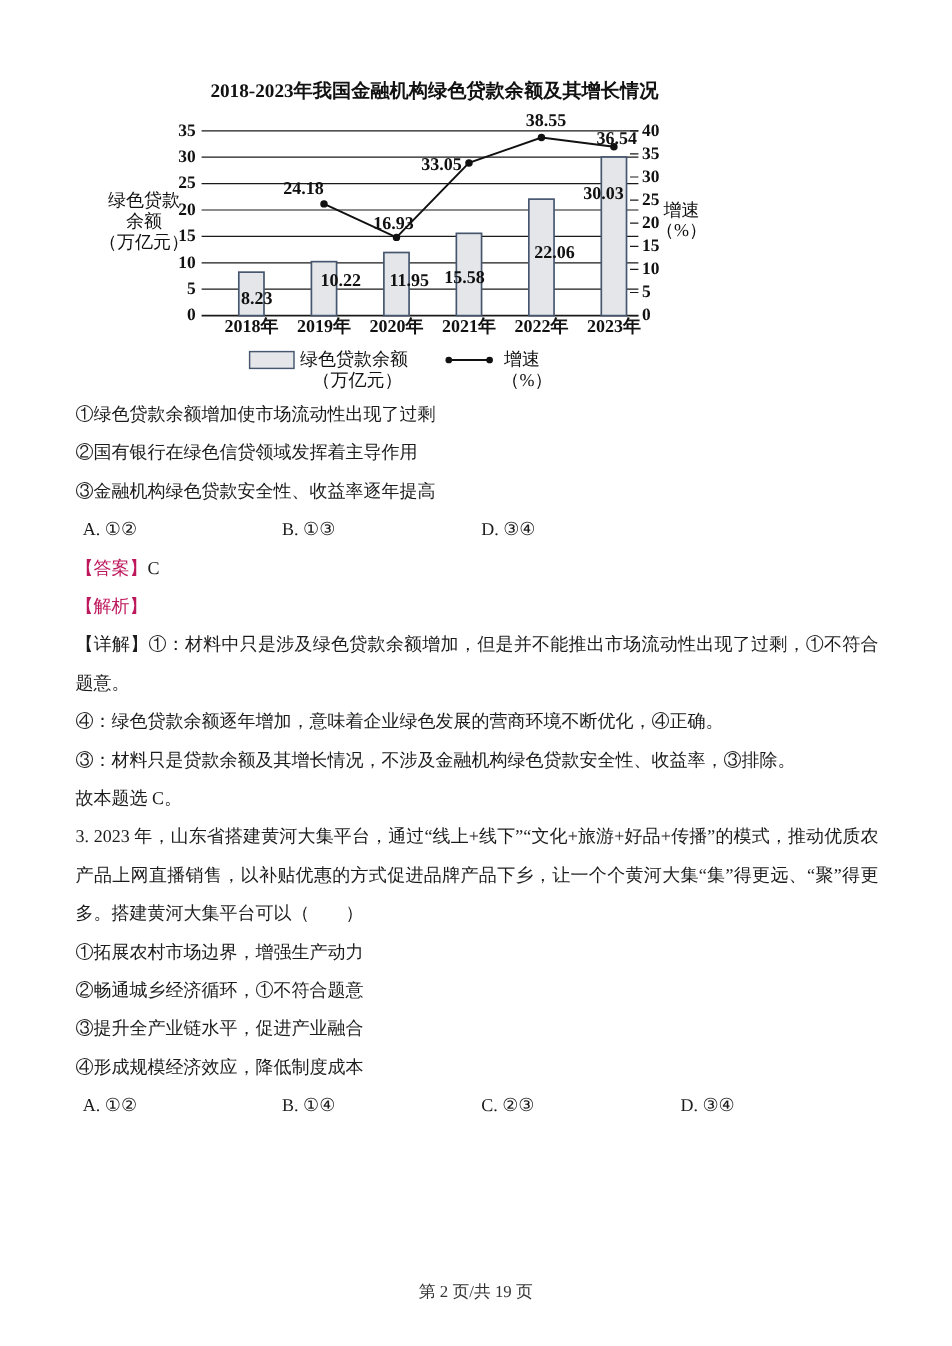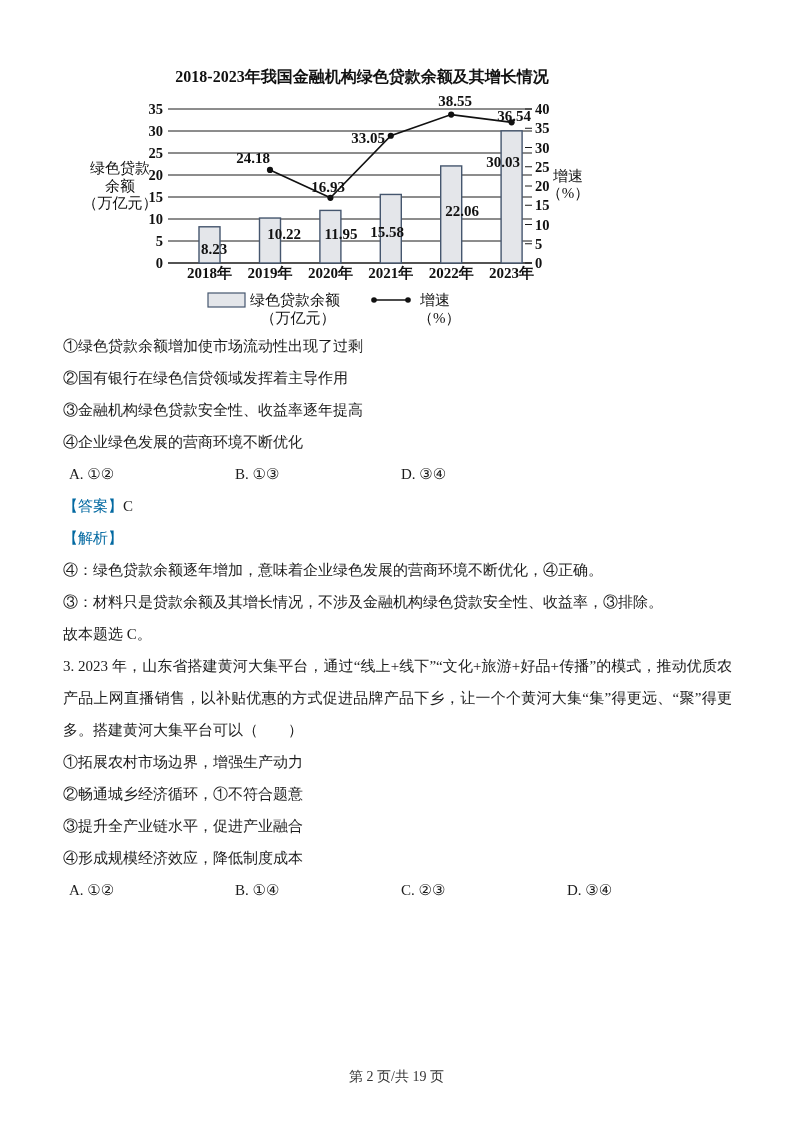--- a/index.html
+++ b/index.html
@@ -5,21 +5,21 @@
   html,body{margin:0;padding:0;background:#fff;}
   .page{position:relative;width:793px;height:1122px;background:#ffffff;overflow:hidden;
         font-family:"Liberation Serif","DejaVu Serif",serif;color:#1c1c1c;}
   .figure{position:absolute;left:85px;top:55px;width:520px;height:272px;}
   svg text{font-family:"Liberation Serif","DejaVu Serif",serif;fill:#111;}
   .body{position:absolute;left:63px;top:330px;width:669px;font-size:15px;line-height:32px;}
   .ln{margin:0;padding:0;}
   .just{text-align:justify;}
   .opts{display:flex;padding-left:6px;}
   .opt{flex:0 0 166px;width:166px;}
-  .blue{color:#0369a1;}
+  .blue{color:#be185d;}
   .footer{position:absolute;top:1068px;left:0;width:100%;text-align:center;
           font-size:14px;color:#333;}
 </style>
 </head>
 <body>
 
 <div class="page">
 
   <div class="figure">
     <svg id="chart-svg" width="520" height="272" viewBox="0 0 520 272">
@@ -100,32 +100,32 @@
         <circle cx="323" cy="245" r="2.8" fill="#111111"></circle>
         <text x="335" y="245" text-anchor="start" dominant-baseline="central" font-size="15" font-weight="normal">增速</text>
         <text x="333" y="263" text-anchor="start" dominant-baseline="central" font-size="15" font-weight="normal">（%）</text>
       </svg>
   </div>
 
   <div class="body">
     <p class="ln">①绿色贷款余额增加使市场流动性出现了过剩</p>
     <p class="ln">②国有银行在绿色信贷领域发挥着主导作用</p>
     <p class="ln">③金融机构绿色贷款安全性、收益率逐年提高</p>
-    <p class="ln">④企业绿色发展的营商环境不断优化</p>
 
     <div class="opts ln">
       <span class="opt">A. ①②</span>
       <span class="opt">B. ①③</span>
       <span class="opt">D. ③④</span>
     </div>
 
     <p class="ln"><span class="blue">【答案】</span><span>C</span></p>
 
     <p class="ln"><span class="blue">【解析】</span></p>
 
+    <p class="ln just">【详解】①：材料中只是涉及绿色贷款余额增加，但是并不能推出市场流动性出现了过剩，①不符合题意。</p>
     <p class="ln just">④：绿色贷款余额逐年增加，意味着企业绿色发展的营商环境不断优化，④正确。</p>
     <p class="ln just">③：材料只是贷款余额及其增长情况，不涉及金融机构绿色贷款安全性、收益率，③排除。</p>
     <p class="ln">故本题选 C。</p>
 
     <p class="ln just">3. 2023 年，山东省搭建黄河大集平台，通过“线上+线下”“文化+旅游+好品+传播”的模式，推动优质农产品上网直播销售，以补贴优惠的方式促进品牌产品下乡，让一个个黄河大集“集”得更远、“聚”得更多。搭建黄河大集平台可以（　　）</p>
 
     <p class="ln">①拓展农村市场边界，增强生产动力</p>
     <p class="ln">②畅通城乡经济循环，①不符合题意</p>
     <p class="ln">③提升全产业链水平，促进产业融合</p>
     <p class="ln">④形成规模经济效应，降低制度成本</p>

